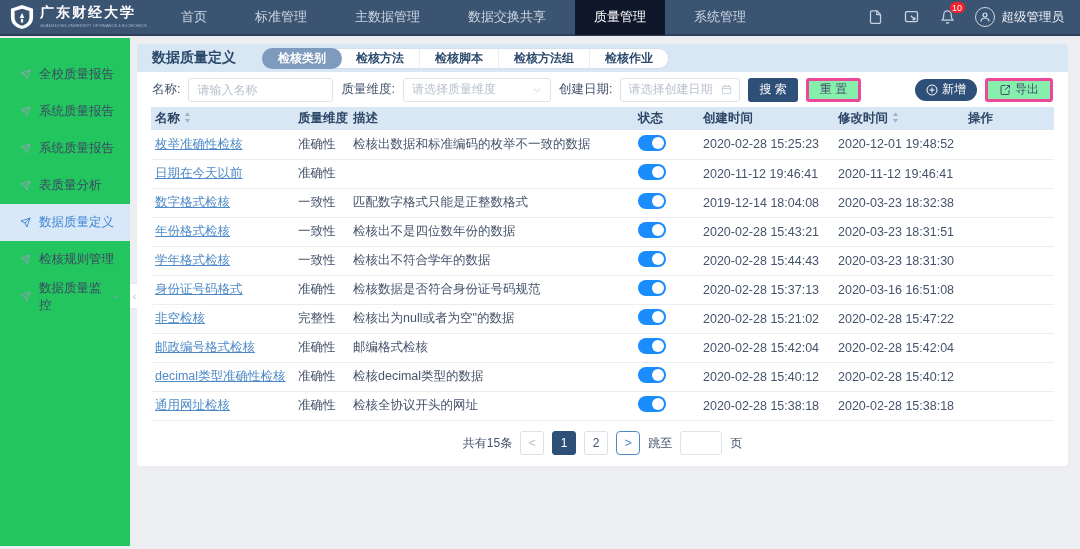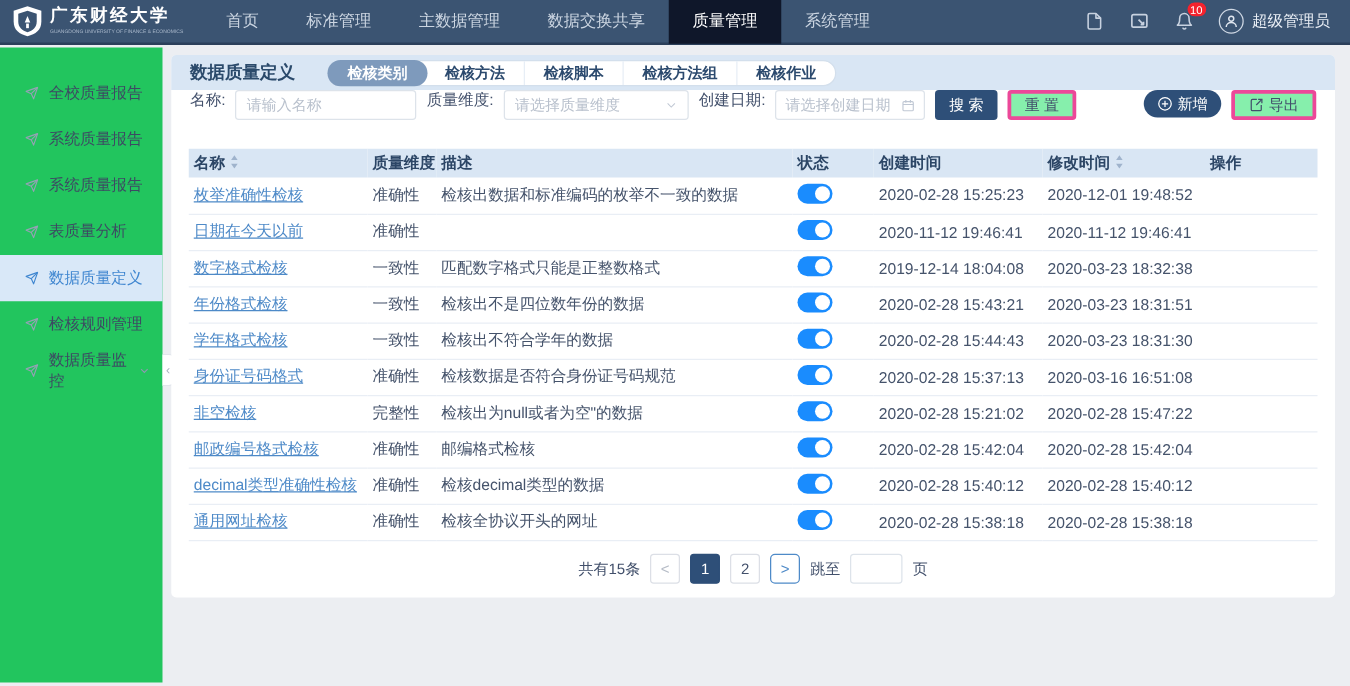--- a/index.html
+++ b/index.html
@@ -5,21 +5,21 @@
   * { margin:0; padding:0; box-sizing:border-box; }
   html,body { width:1080px; height:549px; overflow:hidden; }
   body { background:#eceef2; font-family:"Liberation Sans","DejaVu Sans",sans-serif; font-size:12px; color:#3d4a63; position:relative; }
 
   
   .header { position:absolute; top:0; left:0; width:1080px; height:36px; background:#3b5472; border-bottom:2px solid #2b3f5a; display:flex; align-items:center; }
   .logo { display:flex; align-items:center; padding-left:10px; width:150px; flex:0 0 auto; }
   .logo .shield { margin-right:6px; display:flex; }
   .uni-name { color:#fff; font-size:14px; font-weight:bold; letter-spacing:2px; font-family:"DejaVu Serif","Liberation Serif",serif; white-space:nowrap; }
   .uni-sub { color:#a9b8cb; font-size:8px; transform:scale(.5); transform-origin:0 50%; white-space:nowrap; margin-top:-1px; }
-  .nav { display:flex; height:36px; margin-left:12px; flex:0 0 auto; }
+  .nav { display:flex; height:36px; margin-left:12px; flex:0 0 auto;gap:10px; }
   .nav-item { padding:0 19px; line-height:36px; color:#ccd6e2; font-size:13px; cursor:pointer; white-space:nowrap; }
   .nav-item.active { background:#0f172a; color:#fff; }
   .hdr-right { margin-left:auto; display:flex; align-items:center; gap:20px; padding-right:16px; }
   .hicon { display:flex; color:#c8d2e0; cursor:pointer; position:relative; }
   .badge { position:absolute; top:-8px; right:-11px; background:#f5222d; color:#fff; font-size:9px; line-height:13px; min-width:17px; height:13px; border-radius:8px; text-align:center; padding:0 2px; border:1px solid #3b5472; }
   .user { display:flex; align-items:center; gap:7px; color:#e9eef5; font-size:12.5px; cursor:pointer; white-space:nowrap; }
   .avatar { width:20px; height:20px; border-radius:50%; border:1px solid #cfd8e4; display:flex; align-items:center; justify-content:center; color:#dfe6ef; }
 
   
   .sidebar { position:absolute; top:38px; left:0; width:130px; bottom:3px; background:#22c55e; padding-top:18px; }
@@ -33,24 +33,24 @@
   
   .panel { position:absolute; left:137px; top:44px; width:931px; background:#fff; border-radius:4px; }
   .tabstrip { height:28px; background:#d9e6f4; border-radius:4px 4px 0 0; display:flex; align-items:center; padding:0 15px; }
   .page-title { font-size:14px; font-weight:bold; color:#2b4a6b; margin-right:26px; white-space:nowrap; }
   .tabs { display:flex; align-items:center; background:#fff; border:1px solid #d3dfec; border-radius:11px; height:21px; }
   .tab { padding:0 15px; line-height:19px; font-size:12px; font-weight:bold; color:#2c4a6e; cursor:pointer; border-right:1px solid #e7eef6; white-space:nowrap; }
   .tab:last-child { border-right:none; }
   .tab.active { background:#7e9abc; color:#fff; border-radius:11px; margin:-1px; line-height:21px; border-right:none; padding:0 16px; }
 
   
-  .filters { display:flex; height:47px; padding:0 15px; gap:8px; }
+  .filters { display:flex; align-items:center; height:35px; padding:0 15px; gap:8px; }
   .filters label { color:#42506b; font-size:12.5px; white-space:nowrap; }
   .inp { height:24px; border:1px solid #dde3ea; border-radius:3px; font-size:12px; color:#3d4a63; background:#fff; }
-  input.inp { padding:0 8px; outline:none;font-family:Liberation Serif, serif; }
+  input.inp { padding:0 8px; outline:none; }
   input.inp::placeholder { color:#b9c1cd; }
   .name-inp { width:145px; }
   .selbox { width:148px; display:flex; align-items:center; padding:0 8px; cursor:pointer; }
   .datebox { width:120px; display:flex; align-items:center; padding:4px 7px; cursor:pointer; }
   .ph { color:#b9c1cd; flex:1; white-space:nowrap; overflow:hidden; }
   .boxicon { display:flex; color:#c0c8d4; }
   .btn { height:24px; border:none; border-radius:3px; font-size:12px; cursor:pointer; display:flex; align-items:center; padding:0 11px; font-family:inherit; white-space:nowrap; }
   .btn.primary { background:#2e4f78; color:#fff; }
   .btn.ghost { background:#86efac; border:3px solid #ec4899; color:#42506b; }
   .btn .bicon { display:flex; margin-right:4px; }

